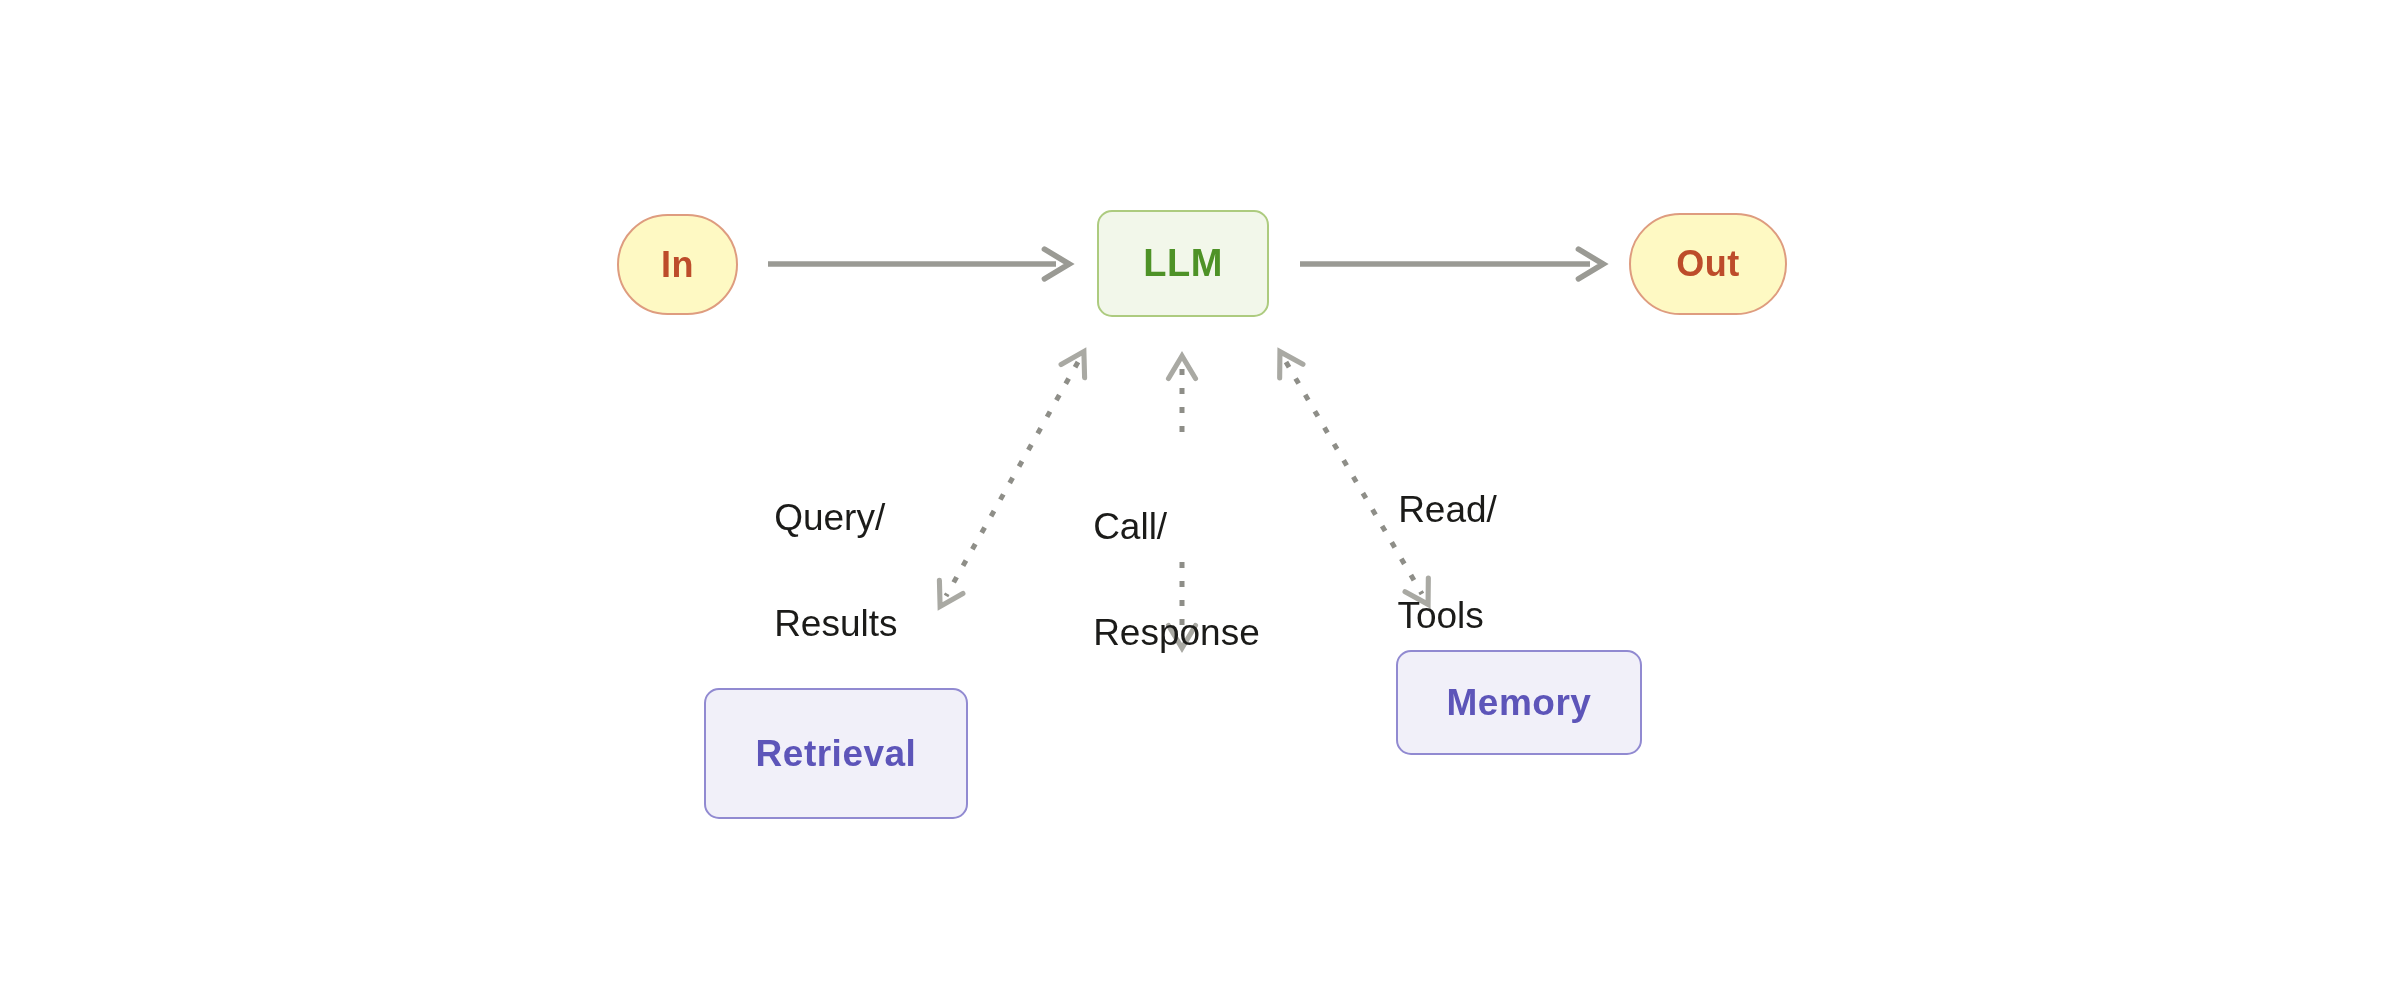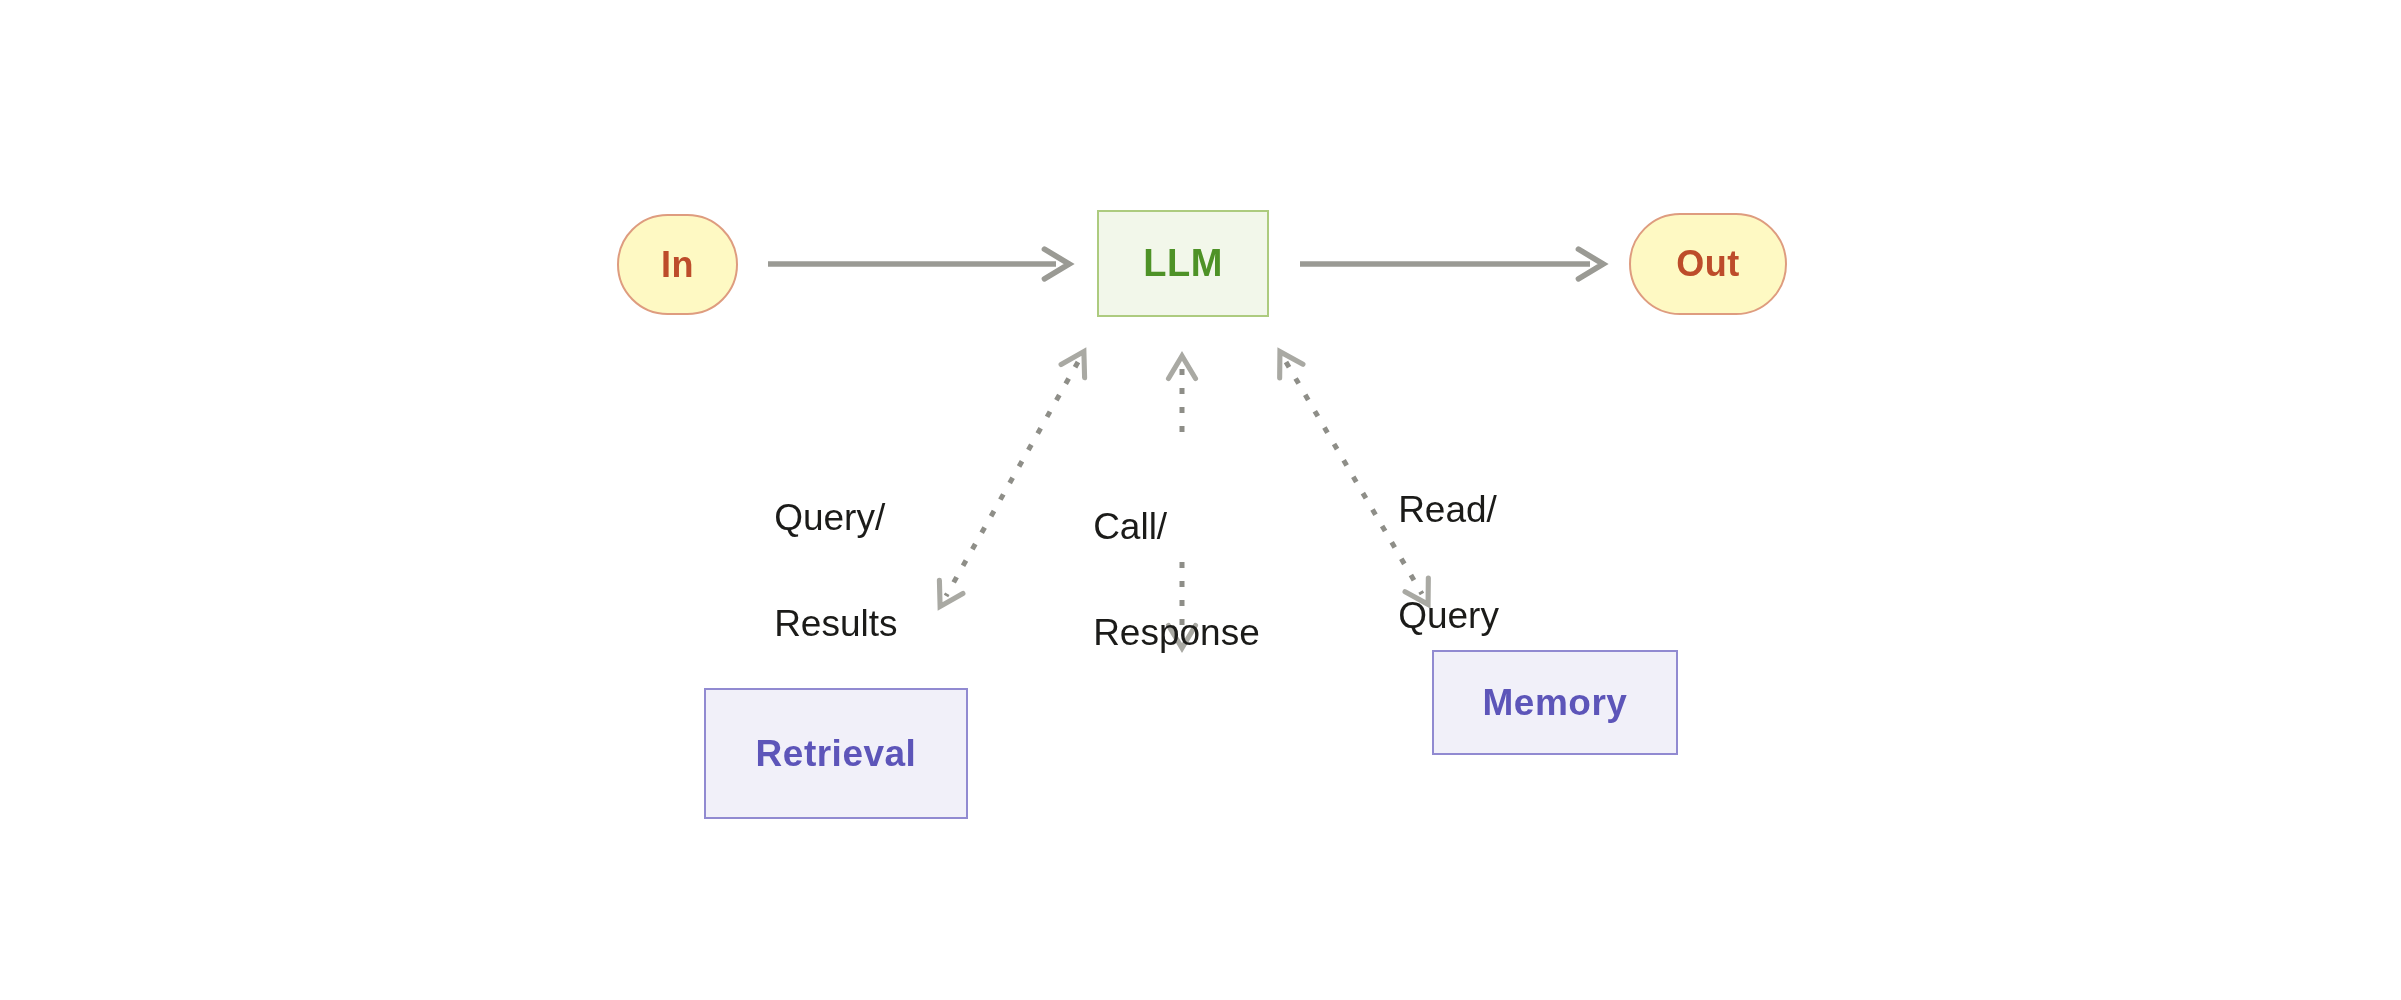--- a/index.html
+++ b/index.html
@@ -23,20 +23,21 @@
     height: 1000px;
   }
   .node {
     position: absolute;
     display: flex;
     align-items: center;
     justify-content: center;
     box-sizing: border-box;
     font-weight: bold;
     letter-spacing: 0.5px;
+    border-radius: 15px;
   }
   .pill {
     background: #fef9c3;
     border: 2px solid #DE9C7F;
     border-radius: 999px;
     color: #BD4C2A;
     font-size: 36px;
   }
   .pill-in  { left: 617px;  top: 214px; width: 121px; height: 101px; }
   .pill-out { left: 1629px; top: 213px; width: 158px; height: 102px; }
@@ -48,21 +49,21 @@
     font-size: 38px;
   }
   .purple-box {
     background: #F1F0F9;
     border: 2px solid #918AD1;
     color: #5D55B9;
     font-size: 37px;
   }
   .box-retrieval { left: 704px;  top: 688px; width: 264px; height: 131px; }
   .box-tools     { left: 1089px; top: 686px; width: 187px; height: 104px; }
-  .box-memory    { left: 1396px; top: 650px; width: 246px; height: 105px; margin-left: 36px; }
+  .box-memory    { left: 1396px; top: 650px; width: 246px; height: 105px; }
   .edge-label {
     position: absolute;
     color: #1B1B19;
     font-size: 37px;
     line-height: 53px;
     text-align: left;
     white-space: pre;
   }
   .label-query    { left: 733px;  top: 438px; width: 260px; }
   .label-call     { left: 1052px; top: 447px; width: 260px; }
@@ -131,17 +132,17 @@
     <span>Results</span>
   </div>
 
   <div class="edge-label label-call">
     <span>Call/</span><br>
     <span>Response</span>
   </div>
 
   <div class="edge-label label-read">
     <span>Read/</span><br>
-    <span>Query</span>
+    <span>Tools</span>
   </div>
 
 
 </div>
 
 </body></html>

